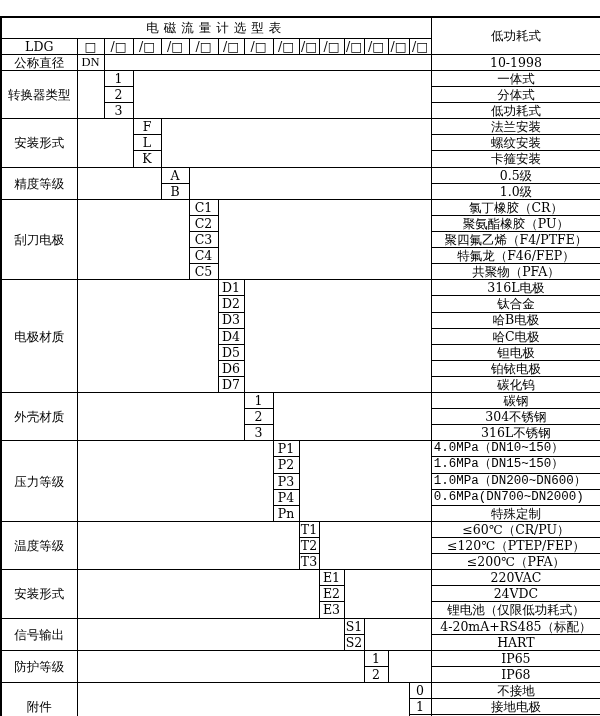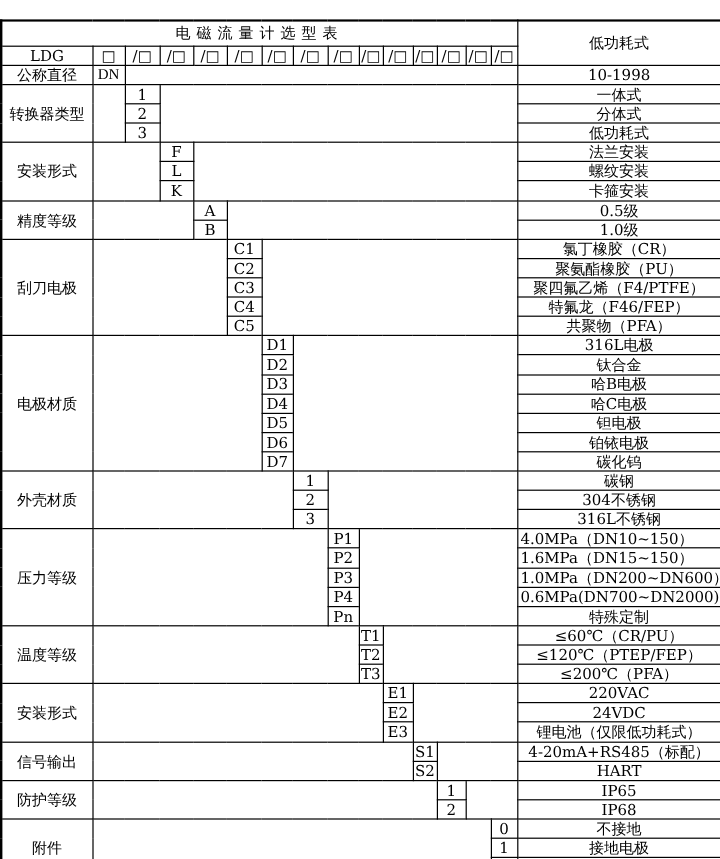--- a/index.html
+++ b/index.html
@@ -28,21 +28,21 @@
     font-size:14px;
     letter-spacing:5px;
     padding-left:92px;
   }
   td.funchdr{font-size:15px;}
   td.prefix{text-align:left;padding-left:8px;}
   td.dncode{text-align:left;padding-left:2px;font-family:Liberation Serif, serif;}
   td.slot,td.box{font-size:12px;}
   td.code{font-size:12px;}
   td.desc{font-size:12.5px;}
-  td.desc.left{text-align:left;padding-left:2px;}
+  td.desc.left{text-align:left;padding-left:2px;font-family:Liberation Mono, monospace;}
   td.blank{border-top:1px solid #000;border-bottom:1px solid #000;}
 </style>
 </head>
 <body>
 
 <div id="sheet">
   <table class="sel">
     <colgroup id="cols">
         <col style="width: 76px;">
         <col style="width: 27px;">

